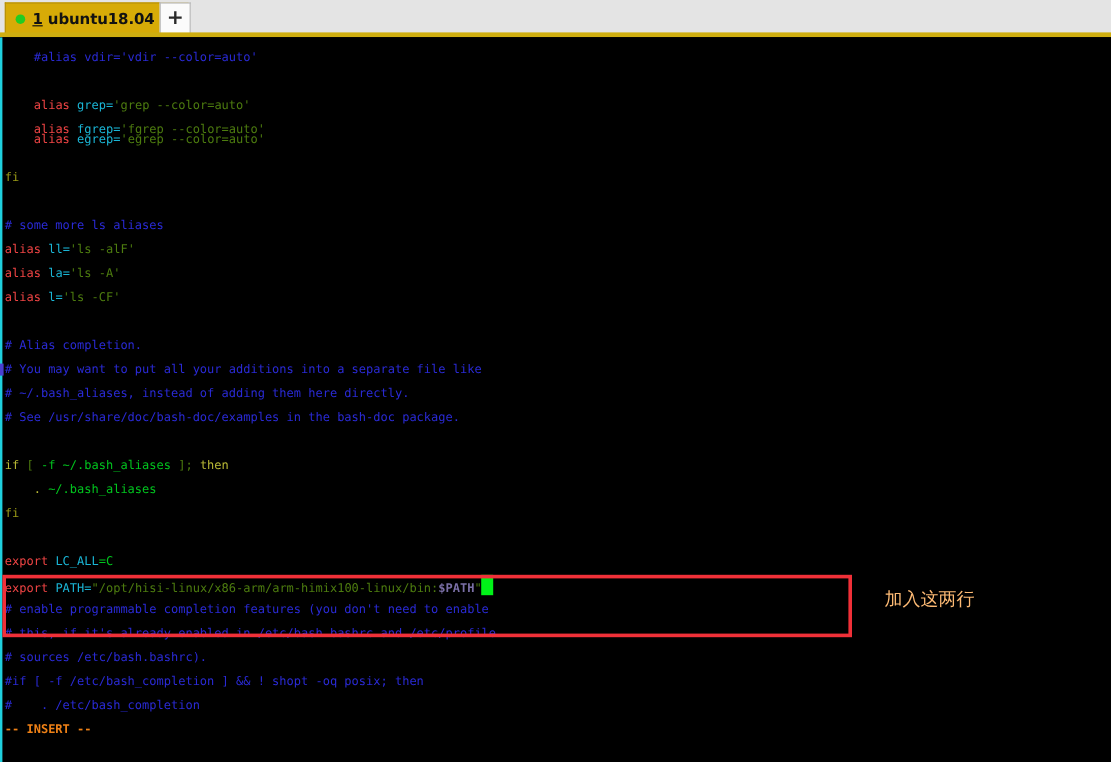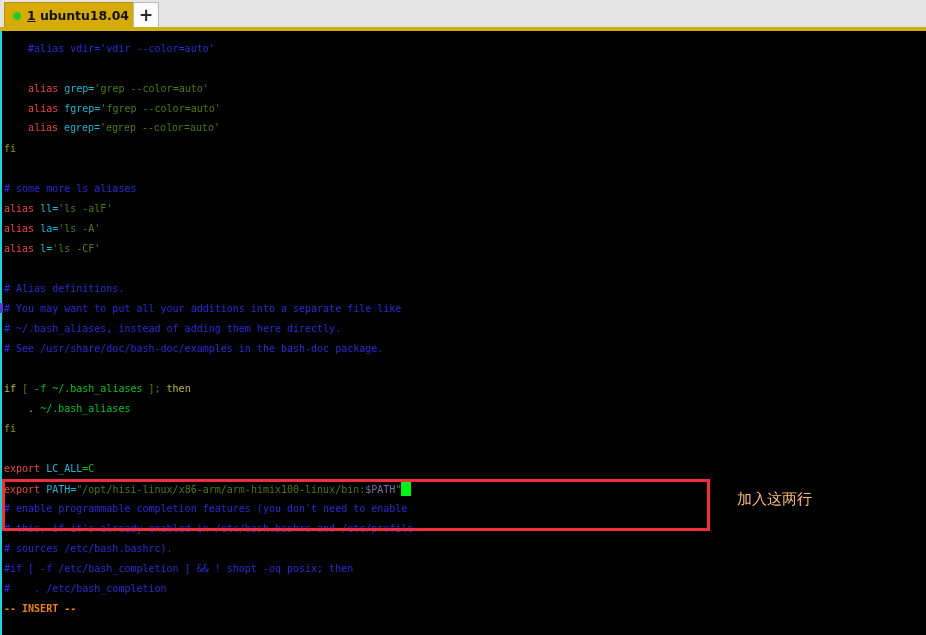--- a/index.html
+++ b/index.html
@@ -125,21 +125,21 @@
     letter-spacing: 0px;
   }
 
   
   .c-comment { color: #2a2ad6; }
   .c-kw      { color: #ef4444; }
   .c-var     { color: #1ab5d5; }
   .c-str     { color: #4d7c0f; margin-top: 16px; }
   .c-green   { color: #00c41e; }
   .c-fi      { color: #9a9a16; }
-  .c-path    { color: #7a6fa6; }
+  .c-path    { color: #7a6fa6; font-weight: bold; }
   .c-cond    { color: #b9b935; }
   .c-insert  { color: #ef8116; font-weight: bold; }
 
   .cursor {
     display: inline-block;
     width: 10px;
     height: 17px;
     background: #00f218;
     vertical-align: -3px;
   }
@@ -179,29 +179,29 @@
 </div>
 
 <div id="terminal">
   <div id="left-bar"></div>
   <div id="left-bar-mark"></div>
   <div id="screen">
       <div class="line" style="top: 8px;"><span class="c-comment">    #alias vdir='vdir --color=auto'</span></div>
       <div class="line" style="top: 28px;">&nbsp;</div>
       <div class="line" style="top: 48px;"><span>    </span><span class="c-kw">alias</span><span> </span><span class="c-var">grep</span><span class="c-var">=</span><span class="c-str">'grep --color=auto'</span></div>
       <div class="line" style="top: 68px;"><span>    </span><span class="c-kw">alias</span><span> </span><span class="c-var">fgrep</span><span class="c-var">=</span><span class="c-str">'fgrep --color=auto'</span></div>
-      <div class="line" style="top: 88px; font-family: Liberation Mono, monospace;"><span>    </span><span class="c-kw">alias</span><span> </span><span class="c-var">egrep</span><span class="c-var">=</span><span class="c-str">'egrep --color=auto'</span></div>
+      <div class="line" style="top: 76px;"><span>    </span><span class="c-kw">alias</span><span> </span><span class="c-var">egrep</span><span class="c-var">=</span><span class="c-str">'egrep --color=auto'</span></div>
       <div class="line" style="top: 108px;"><span class="c-fi">fi</span></div>
       <div class="line" style="top: 128px;">&nbsp;</div>
       <div class="line" style="top: 148px;"><span class="c-comment"># some more ls aliases</span></div>
       <div class="line" style="top: 168px;"><span class="c-kw">alias</span><span> </span><span class="c-var">ll</span><span class="c-var">=</span><span class="c-str">'ls -alF'</span></div>
       <div class="line" style="top: 188px;"><span class="c-kw">alias</span><span> </span><span class="c-var">la</span><span class="c-var">=</span><span class="c-str">'ls -A'</span></div>
       <div class="line" style="top: 208px;"><span class="c-kw">alias</span><span> </span><span class="c-var">l</span><span class="c-var">=</span><span class="c-str">'ls -CF'</span></div>
       <div class="line" style="top: 228px;">&nbsp;</div>
-      <div class="line" style="top: 248px;"><span class="c-comment"># Alias definitions.</span></div>
+      <div class="line" style="top: 248px;"><span class="c-comment"># Alias completion.</span></div>
       <div class="line" style="top: 268px;"><span class="c-comment"># You may want to put all your additions into a separate file like</span></div>
       <div class="line" style="top: 288px;"><span class="c-comment"># ~/.bash_aliases, instead of adding them here directly.</span></div>
       <div class="line" style="top: 308px;"><span class="c-comment"># See /usr/share/doc/bash-doc/examples in the bash-doc package.</span></div>
       <div class="line" style="top: 328px;">&nbsp;</div>
       <div class="line" style="top: 348px;"><span class="c-cond">if</span><span class="c-str"> [ </span><span class="c-green">-f </span><span class="c-green">~/.bash_aliases</span><span class="c-str"> ]</span><span class="c-str">; </span><span class="c-cond">then</span></div>
       <div class="line" style="top: 368px;"><span class="c-cond">    . </span><span class="c-green">~/.bash_aliases</span></div>
       <div class="line" style="top: 388px;"><span class="c-fi">fi</span></div>
       <div class="line" style="top: 408px;">&nbsp;</div>
       <div class="line" style="top: 428px;"><span class="c-kw">export</span><span> </span><span class="c-var">LC_ALL</span><span class="c-green">=</span><span class="c-green">C</span></div>
       <div class="line" style="top: 448px;"><span class="c-kw">export</span><span> </span><span class="c-var">PATH</span><span class="c-var">=</span><span class="c-str">"/opt/hisi-linux/x86-arm/arm-himix100-linux/bin:</span><span class="c-path">$PATH</span><span class="c-str">"</span><span class="cursor"></span></div>

